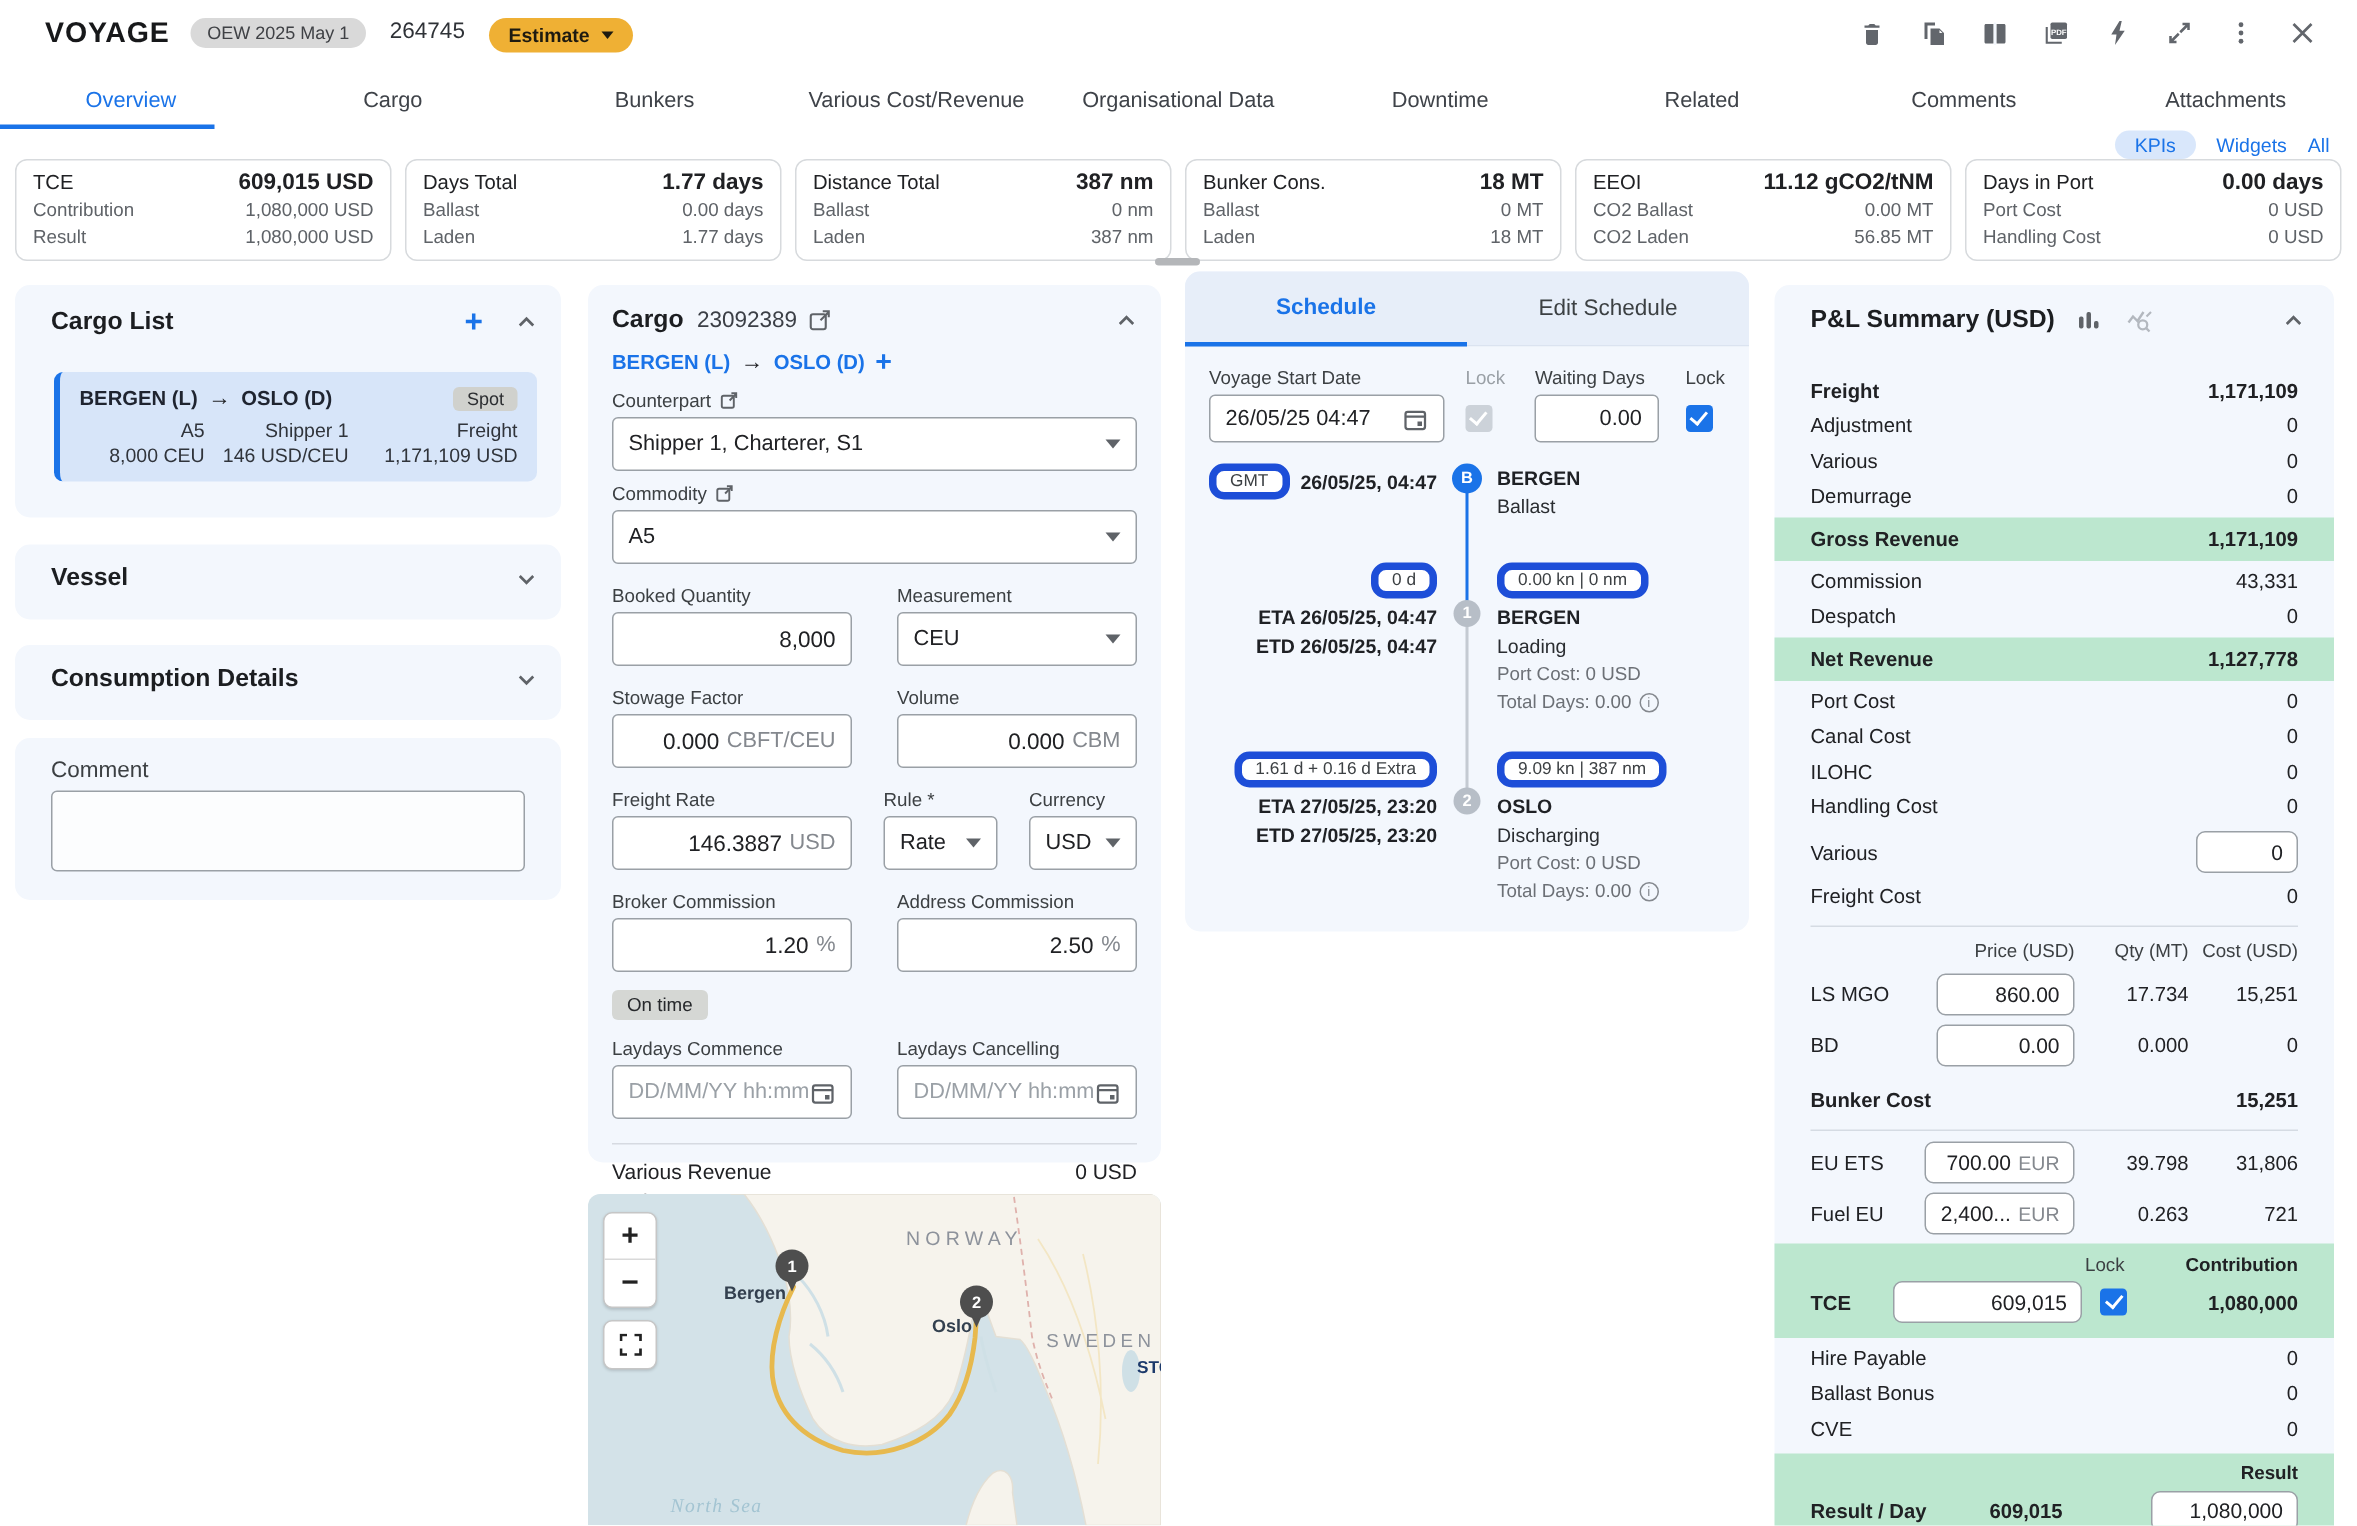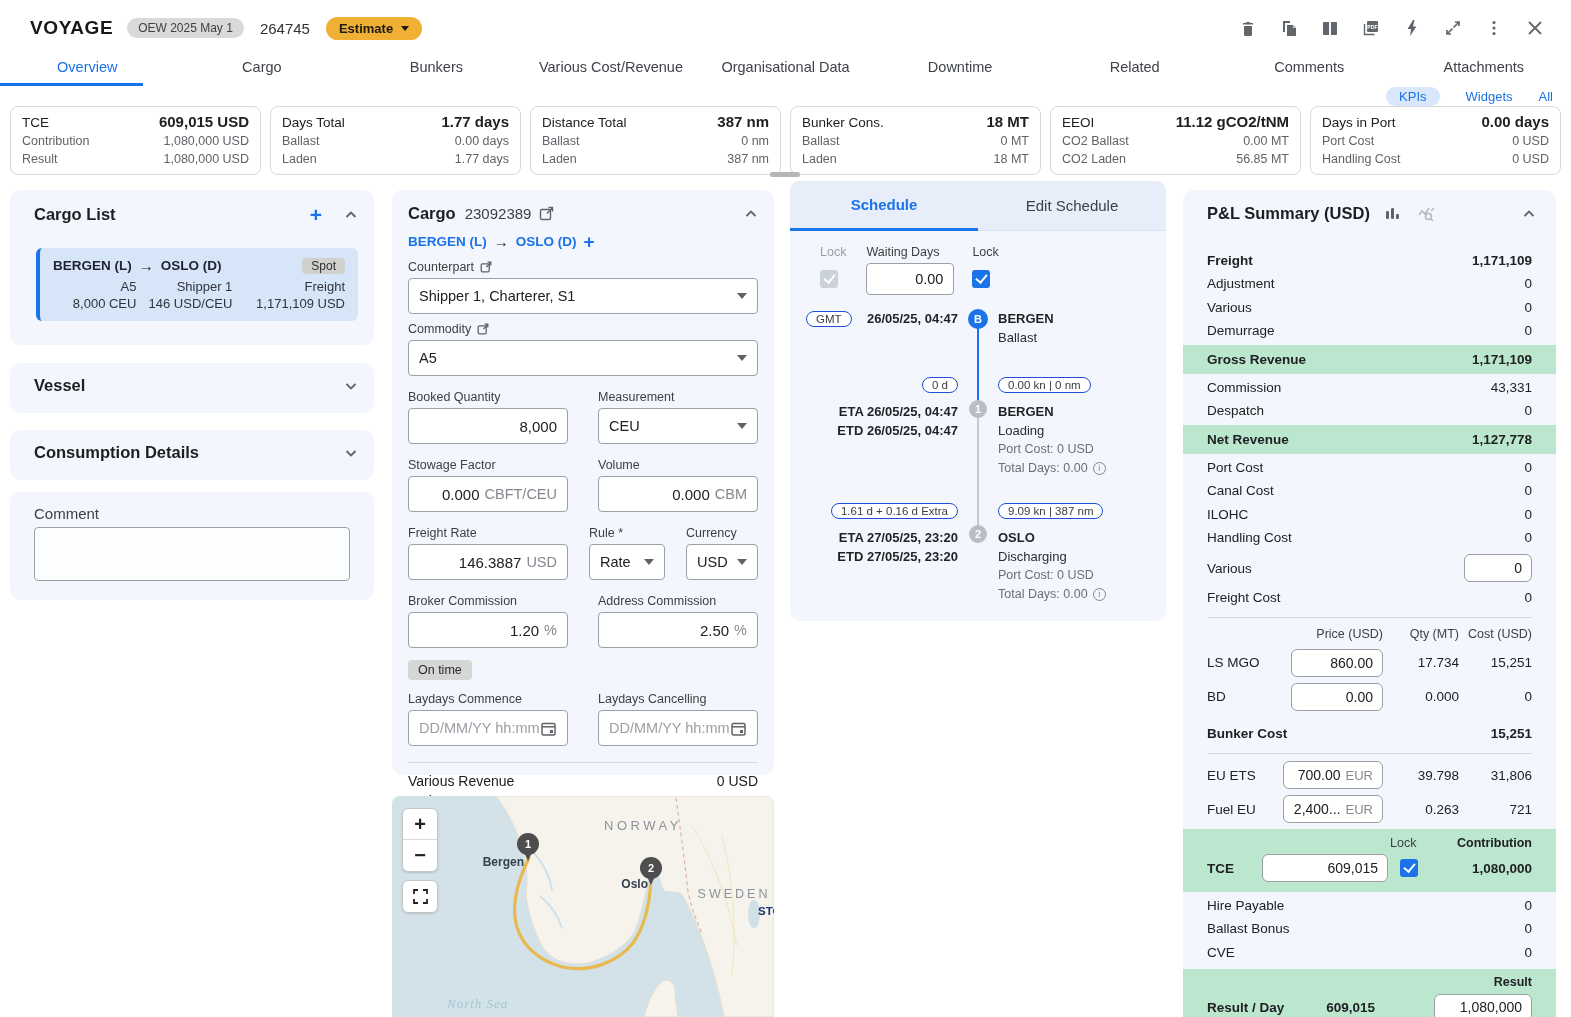--- a/index.html
+++ b/index.html
@@ -1,37 +1,37 @@
 <!DOCTYPE html>
 <html><head>
 <meta charset="utf-8">
 <style>
   * { box-sizing: border-box; margin: 0; padding: 0; }
   html,body { width:1571px; height:1017px; overflow:hidden; }
   body { font-family:"Liberation Sans", sans-serif; background:#fff; color:#202124; position:relative; }
   svg { display:block; }
 
   
-  .topbar { position:absolute; top:2px; left:0; right:0; height:52px; display:flex; align-items:center; padding:0 26px 0 30px; }
+  .topbar { position:absolute; top:12px; left:0; right:0; height:52px; display:flex; align-items:flex-start; padding:0 26px 0 30px; }
   .app-title { font-size:19px; font-weight:bold; letter-spacing:.6px; color:#17181a; }
   .ver-badge { margin-left:14px; background:#d9d9d9; color:#3f4145; border-radius:12px; padding:3px 11px; font-size:12px; }
   .voy-num { margin-left:16px; font-size:15px; color:#2f3237; }
   .estimate-btn { margin-left:16px; background:#efb034; border:none; border-radius:12px; padding:4px 13px; font-size:13px; font-weight:bold; color:#1e1a10; display:flex; align-items:center; gap:8px; cursor:pointer; font-family:inherit; }
   .estimate-caret { width:0; height:0; border-left:4px solid transparent; border-right:4px solid transparent; border-top:5px solid #1e1a10; }
   .topbar-icons { margin-left:auto; display:flex; align-items:center; gap:21px; }
   .tb-icon { width:20px; height:20px; color:#62666c; cursor:pointer; }
 
   
   .tabbar { position:absolute; top:52px; left:0; right:0; height:34px; display:flex; }
   .tab { flex:1; text-align:center; font-size:14.5px; color:#3f4349; padding-top:7px; position:relative; cursor:pointer; }
   .tab.active { color:#1a73e8; }
   .tab.active::after { content:""; position:absolute; left:0; bottom:0; width:143px; height:3px; background:#1a73e8; }
 
   
-  .kpi-nav { position:absolute; top:87px; right:18px; display:flex; gap:26px; align-items:center; font-size:13px; color:#1a73e8; }
+  .kpi-nav { position:absolute; top:87px; right:18px; display:flex; gap:14px; align-items:center; font-size:13px; color:#1a73e8; }
   .kpi-nav .pill { background:#d9e7fb; border-radius:12px; padding:2px 13px; cursor:pointer; }
   .kpi-nav .lnk { cursor:pointer; }
 
   
   .kpi-row { position:absolute; top:106px; left:10px; right:10px; display:flex; gap:9px; }
   .kpi-card { flex:1; background:#fff; border:1px solid #d7dadd; border-radius:8px; padding:5px 11px 6px; }
   .kpi-title { display:flex; justify-content:space-between; align-items:baseline; font-size:13.5px; color:#202124; line-height:19px; }
   .kpi-title b { font-size:15px; font-weight:bold; }
   .kpi-sub { display:flex; justify-content:space-between; font-size:12.5px; color:#5f6368; line-height:18px; }
 
@@ -109,21 +109,21 @@
   .tl-line.gray { background:#c4cad2; }
   .tl-mark { position:absolute; border-radius:50%; color:#fff; font-weight:bold; display:flex; align-items:center; justify-content:center; }
   .tl-mark.b { left:162px; width:20px; height:20px; background:#1a73e8; font-size:11px; }
   .tl-mark.num { left:163px; width:18px; height:18px; background:#b7bec7; font-size:11px; }
   .tl-left { position:absolute; left:0; width:152px; text-align:right; }
   .tl-right { position:absolute; left:192px; }
   .tl-time { font-size:13px; font-weight:bold; color:#1f2125; line-height:19px; }
   .tl-port { font-size:13px; font-weight:bold; color:#1f2125; line-height:19px; }
   .tl-act { font-size:13px; color:#2a2d31; line-height:19px; }
   .tl-dim { font-size:12.5px; color:#6c7076; line-height:19px; display:flex; align-items:center; gap:5px; }
-  .tl-pill { display:inline-block; background:#fff; border:1px solid #1d4ed8; border-radius:10px; padding:1px 9px; font-size:11.5px; color:#3c4043; }
+  .tl-pill { display:inline-block; background:#fff; border:5px solid #1d4ed8; border-radius:10px; padding:1px 9px; font-size:11.5px; color:#3c4043; }
   .gmt-row { display:flex; justify-content:space-between; align-items:center; }
   .info-ico { width:13px; height:13px; border:1px solid #84888e; border-radius:50%; font-size:9px; color:#84888e; display:inline-flex; align-items:center; justify-content:center; font-style:normal; cursor:pointer; }
 
   
   #pnl { padding-bottom:10px; }
   .pnl-icons { margin-left:14px; display:flex; gap:16px; align-items:center; }
   .pnl-body { padding:14px 24px 0; font-size:13.5px; }
   .prow { display:flex; justify-content:space-between; align-items:center; padding:3.5px 0; line-height:16.5px; }
   .prow.b { font-weight:bold; }
   .grow { background:#bce7cf; margin:2px -24px; padding:6px 24px; display:flex; justify-content:space-between; font-weight:bold; line-height:17px; }
@@ -547,20 +547,31 @@
   </div>
 </div>
 
 <div class="panel" style="left:790px;top:181px;width:376px;height:440px;">
   <div class="sched-tabs">
     <div class="sched-tab active">Schedule</div>
     <div class="sched-tab">Edit Schedule</div>
   </div>
   <div class="sched-body">
     <div class="s-row">
+      <div class="s-date">
+        <div class="s-label">Voyage Start Date</div>
+        <div class="inp dateinp">
+          <span class="num" style="font-size:14.5px;">26/05/25 04:47</span>
+          <svg class="cal-ico" viewBox="0 0 17 17">
+              <rect x="2" y="3.5" width="13" height="11.5" rx="1.5" fill="none" stroke="currentColor" stroke-width="1.5"></rect>
+              <path stroke="currentColor" stroke-width="1.5" d="M2 6.8h13"></path>
+              <rect x="10" y="10" width="3" height="3" fill="currentColor"></rect>
+            </svg>
+        </div>
+      </div>
       <div class="lockcol">
         <div class="s-label dim">Lock</div>
         <div class="cbx gray"></div>
       </div>
       <div class="s-wait">
         <div class="s-label">Waiting Days</div>
         <div class="inp">
             <span class="num" style="font-size:14.5px;">0.00</span>
           </div>
       </div>

